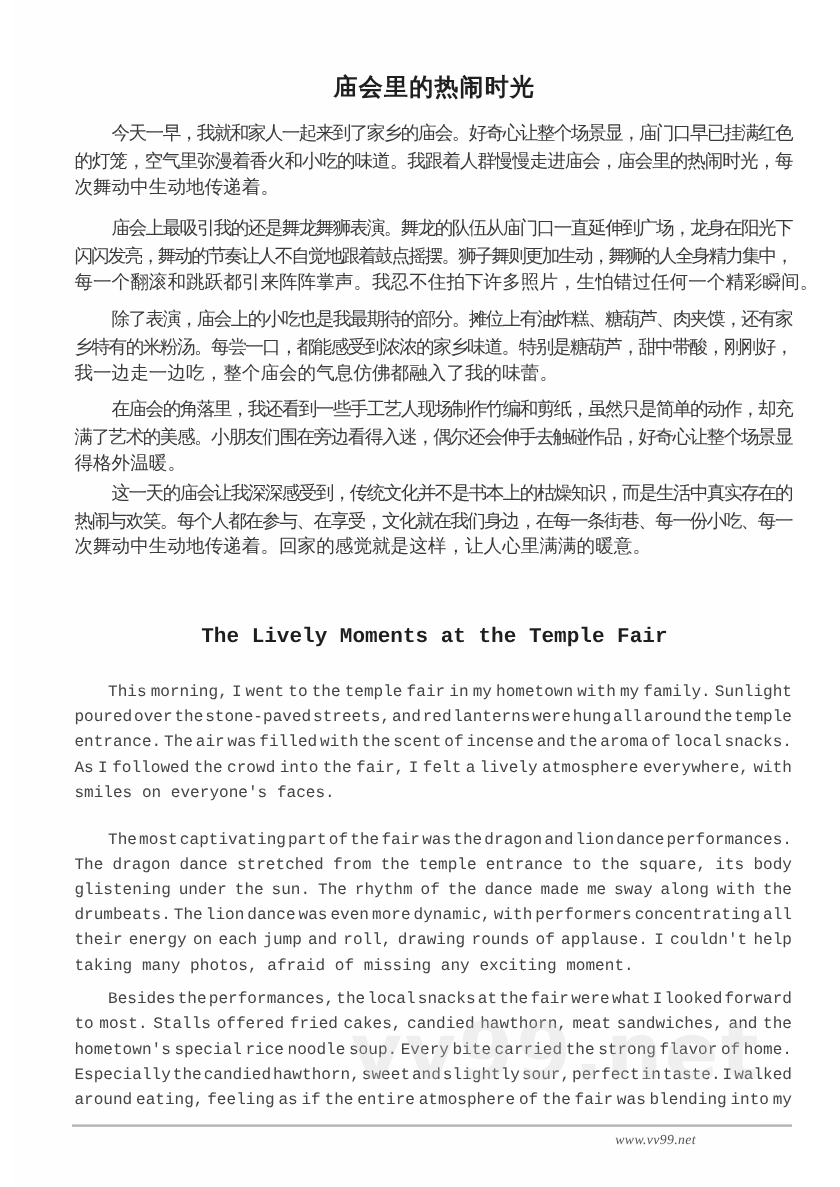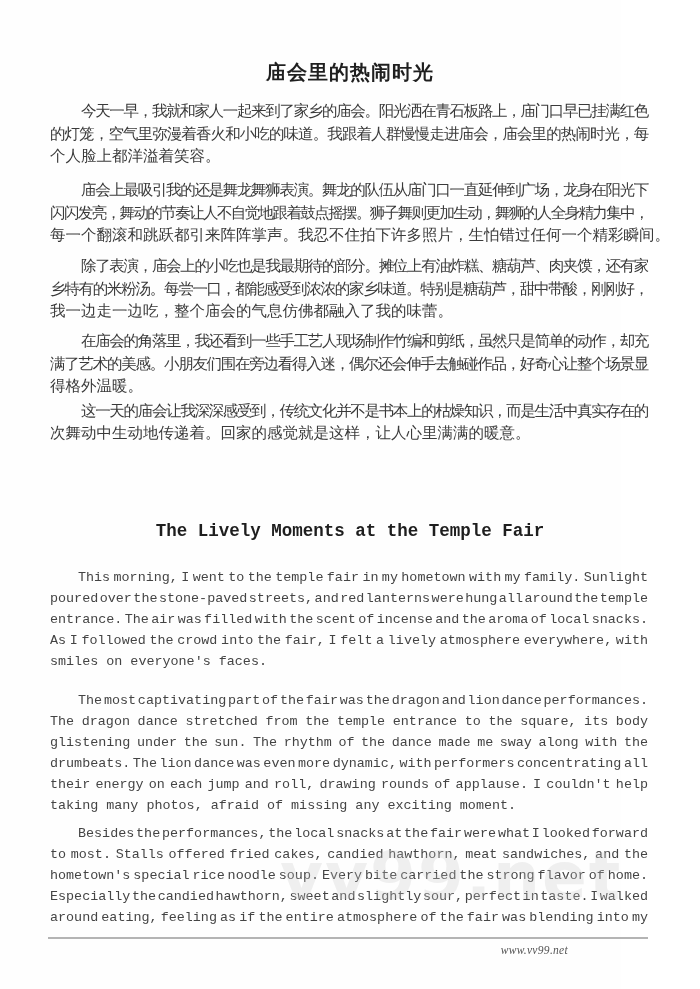--- a/index.html
+++ b/index.html
@@ -1,17 +1,17 @@
 <!DOCTYPE html>
 <html><head>
 <meta charset="utf-8">
 <style>
   html, body { margin: 0; padding: 0; background: #ffffff; }
   body { width: 700px; height: 989px; position: relative; overflow: hidden; }
-  .page { position: absolute; left: 0; top: 0; width: 621px; height: 989px; background: #fefefe; }
+  .page { position: absolute; left: 12px; top: 0; width: 621px; height: 989px; background: #fefefe; }
   .title-cn {
     position: absolute; left: 0; top: 59px; width: 700px; text-align: center;
     font-family: "DejaVu Sans", sans-serif; font-size: 20px; font-weight: bold;
     color: #1f1f1f; letter-spacing: 1px;
   }
   .title-en {
     position: absolute; left: 0; top: 521px; width: 700px; text-align: center;
     font-family: "Liberation Mono", "DejaVu Sans Mono", monospace; font-size: 17.5px; font-weight: bold;
     color: #1e1e1e;
   }
@@ -47,23 +47,23 @@
   }
 </style>
 </head>
 <body>
 
 <div class="page">
 
   <div class="title-cn">庙会里的热闹时光</div>
 
   <div class="para cn" style="top:100px;">
-    <span class="line indent" style="white-space: nowrap; letter-spacing: -1.325px;">今天一早，我就和家人一起来到了家乡的庙会。阳光洒在青石板路上，庙门口早已挂满红色</span>
+    <span class="line indent" style="white-space: nowrap; letter-spacing: -1.325px;">今天一早，我就和家人一起来到了家乡的庙会。好奇心让整个场景显，庙门口早已挂满红色</span>
     <span class="line" style="white-space: nowrap; letter-spacing: -1.2619px;">的灯笼，空气里弥漫着香火和小吃的味道。我跟着人群慢慢走进庙会，庙会里的热闹时光，每</span>
-    <span class="line last" style="white-space: nowrap;">个人脸上都洋溢着笑容。</span>
+    <span class="line last" style="white-space: nowrap;">次舞动中生动地传递着。</span>
   </div>
 
   <div class="para cn" style="top:179px;">
     <span class="line indent" style="white-space: nowrap; letter-spacing: -1.325px;">庙会上最吸引我的还是舞龙舞狮表演。舞龙的队伍从庙门口一直延伸到广场，龙身在阳光下</span>
     <span class="line" style="white-space: nowrap; letter-spacing: -1.59302px;">闪闪发亮，舞动的节奏让人不自觉地跟着鼓点摇摆。狮子舞则更加生动，舞狮的人全身精力集中，</span>
     <span class="line last" style="white-space: nowrap;">每一个翻滚和跳跃都引来阵阵掌声。我忍不住拍下许多照片，生怕错过任何一个精彩瞬间。</span>
   </div>
 
   <div class="para cn" style="top:255px;">
     <span class="line indent" style="white-space: nowrap; letter-spacing: -1.325px;">除了表演，庙会上的小吃也是我最期待的部分。摊位上有油炸糕、糖葫芦、肉夹馍，还有家</span>
@@ -72,20 +72,21 @@
   </div>
 
   <div class="para cn" style="top:330px;">
     <span class="line indent" style="white-space: nowrap; letter-spacing: -1.325px;">在庙会的角落里，我还看到一些手工艺人现场制作竹编和剪纸，虽然只是简单的动作，却充</span>
     <span class="line" style="white-space: nowrap; letter-spacing: -1.2619px;">满了艺术的美感。小朋友们围在旁边看得入迷，偶尔还会伸手去触碰作品，好奇心让整个场景显</span>
     <span class="line last" style="white-space: nowrap;">得格外温暖。</span>
   </div>
 
   <div class="para cn" style="top:400px;">
     <span class="line indent" style="white-space: nowrap; letter-spacing: -1.325px;">这一天的庙会让我深深感受到，传统文化并不是书本上的枯燥知识，而是生活中真实存在的</span>
+    <span class="line" style="white-space: nowrap; letter-spacing: -1.2619px;">热闹与欢笑。每个人都在参与、在享受，文化就在我们身边，在每一条街巷、每一份小吃、每一</span>
     <span class="line last" style="white-space: nowrap; font-family: Liberation Mono, monospace;">次舞动中生动地传递着。回家的感觉就是这样，让人心里满满的暖意。</span>
   </div>
 
   <div class="title-en">The Lively Moments at the Temple Fair</div>
 
   <div class="para en" style="top:567px;">
     <span class="line indent" style="white-space: nowrap; word-spacing: -4.63058px;">This morning, I went to the temple fair in my hometown with my family. Sunlight</span>
     <span class="line" style="white-space: nowrap; word-spacing: -6.54207px;">poured over the stone-paved streets, and red lanterns were hung all around the temple</span>
     <span class="line" style="white-space: nowrap; word-spacing: -5.66979px;">entrance. The air was filled with the scent of incense and the aroma of local snacks.</span>
     <span class="line" style="white-space: nowrap; word-spacing: -4.35268px;">As I followed the crowd into the fair, I felt a lively atmosphere everywhere, with</span>

